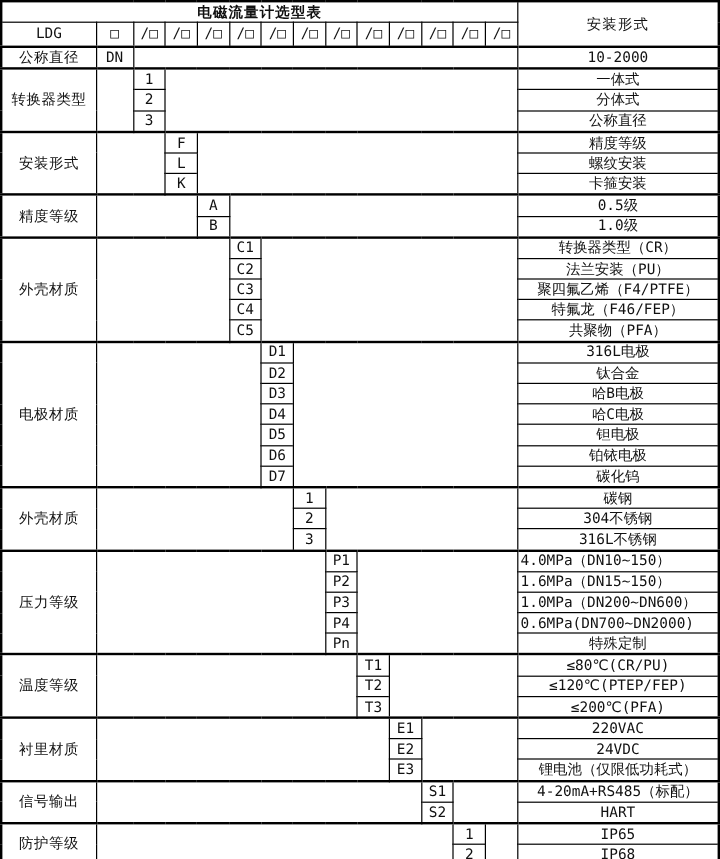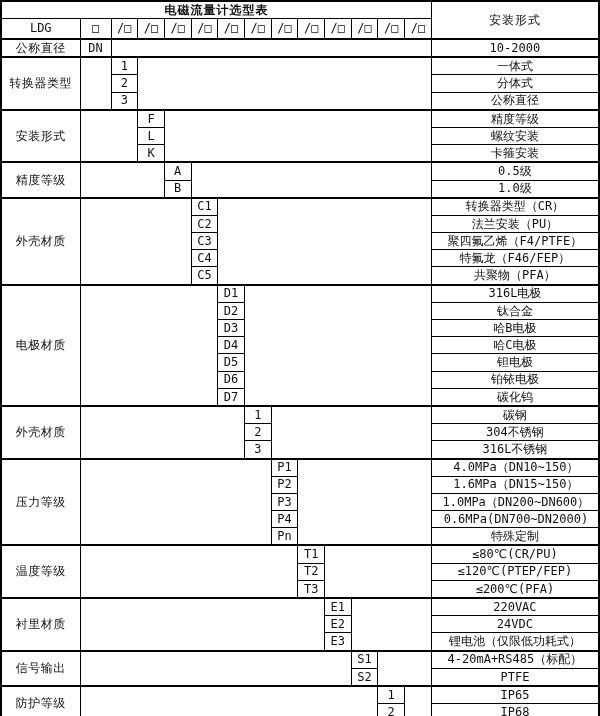--- a/index.html
+++ b/index.html
@@ -9,21 +9,21 @@
                font-size:12px;line-height:1.05;white-space:nowrap;}
   td.title-cell{height:16px;font-size:13px;font-weight:bold;letter-spacing:1px;}
   td.func-hdr{border-left:2px solid #000;font-size:13px;letter-spacing:1px;}
   tr.model-row td{height:19px;}
   td.model-prefix{text-align:left;padding-left:6px;margin-left:23px;}
   tr.data-row td{height:16.2px;}
   tr.block-top td{border-top:2px solid #000;}
   td.cat-label{text-align:left;padding-left:3px;letter-spacing:0.5px;}
   td.code-cell{font-size:11.5px;margin-top:40px;}
   td.desc-cell{border-left:2px solid #000;}
-  td.desc-cell.align-left{text-align:center;padding-left:2px;}
+  td.desc-cell.align-left{text-align:left;padding-left:2px;}
   td.blank-cell{border-color:#000;}
   .slot{font-size:12px;}
   .bigbox{font-size:13px;}
 </style>
 </head>
 <body>
 
 <table class="sel" id="sel-table">
   <colgroup id="sel-cols">
       <col style="width: 79px;">
@@ -234,21 +234,21 @@
       </tr>
       <tr class="data-row block-top">
         <td class="cat-label" rowspan="2">信号输出</td>
         <td class="blank-cell" rowspan="2" colspan="10"></td>
         <td class="code-cell">S1</td>
         <td class="blank-cell" rowspan="2" colspan="2"></td>
         <td class="desc-cell">4-20mA+RS485（标配）</td>
       </tr>
       <tr class="data-row">
         <td class="code-cell">S2</td>
-        <td class="desc-cell">PTFE</td>
+        <td class="desc-cell">HART</td>
       </tr>
       <tr class="data-row block-top">
         <td class="cat-label" rowspan="2">防护等级</td>
         <td class="blank-cell" rowspan="2" colspan="11"></td>
         <td class="code-cell">1</td>
         <td class="blank-cell" rowspan="2" colspan="1"></td>
         <td class="desc-cell">IP65</td>
       </tr>
       <tr class="data-row">
         <td class="code-cell">2</td>

